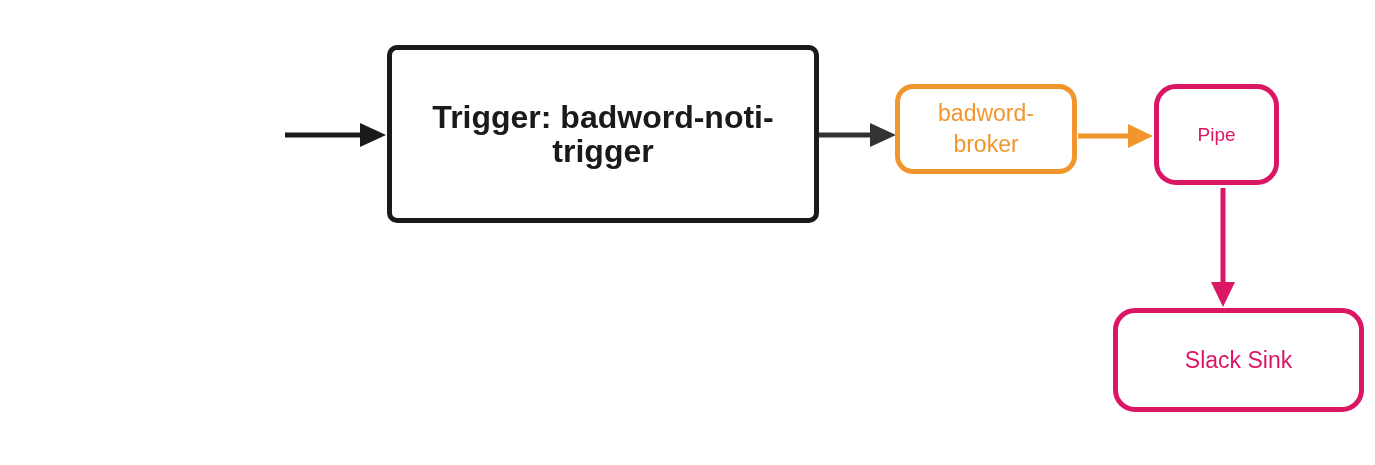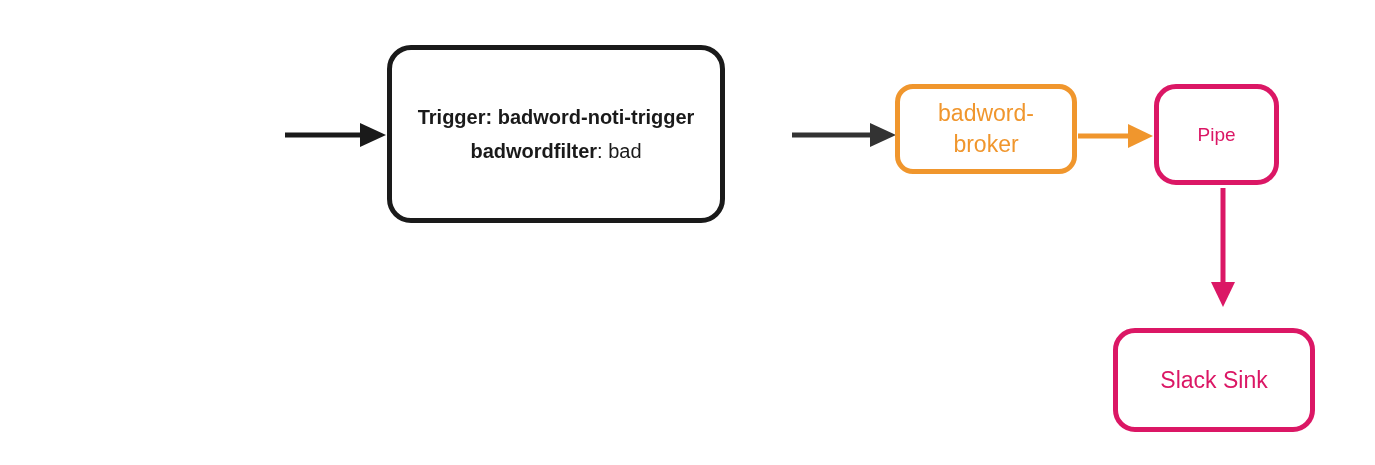--- a/index.html
+++ b/index.html
@@ -48,42 +48,41 @@
     color: var(--ink);
   }
   .node-book-review {
     left: 53px; top: 83px;
     width: 230px; height: 105px;
     border-radius: 20px;
     font-size: 23px; line-height: 31px;
   }
   .node-trigger {
     left: 387px; top: 45px;
-    width: 338px; height: 178px;
-    border-radius: 24px;
-    font-size: 20px; line-height: 34px;
+    width: 432px; height: 178px;
+    border-radius: 10px;
+    font-size: 32px; line-height: 34px;
   }
   .node-badword-broker {
     left: 895px; top: 84px;
     width: 182px; height: 90px;
     border-radius: 18px;
     font-size: 23px; line-height: 31px;
   }
   .node-pipe {
     left: 1154px; top: 84px;
     width: 125px; height: 101px;
     border-radius: 22px;
     font-size: 19px;
   }
   .node-slack-sink {
     left: 1113px; top: 308px;
-    width: 202px; height: 104px;
+    width: 251px; height: 104px;
     border-radius: 22px;
     font-size: 23px;
-    margin-top: 20px;
   }
   .b { font-weight: bold; }
 </style>
 </head>
 <body>
 
 <div class="canvas">
 
   <svg class="edges" viewBox="0 0 1375 465">
     <g>
@@ -102,23 +101,20 @@
       <line x1="1223" y1="188" x2="1223" y2="284" stroke-width="5" stroke="#db1765"></line>
       <polygon points="1211,282 1223,307 1235,282" fill="#db1765"></polygon>
     </g>
   </svg>
 
 
   <div class="node ink node-trigger">
     <div>
       <span class="b">Trigger: badword-noti-trigger</span>
     </div>
-    <div>
-      <span class="b">badwordfilter</span><span>: bad</span>
-    </div>
   </div>
 
   <div class="node orange node-badword-broker">
     <span>badword-</span>
     <span>broker</span>
   </div>
 
   <div class="node pink node-pipe">
     <span>Pipe</span>
   </div>

